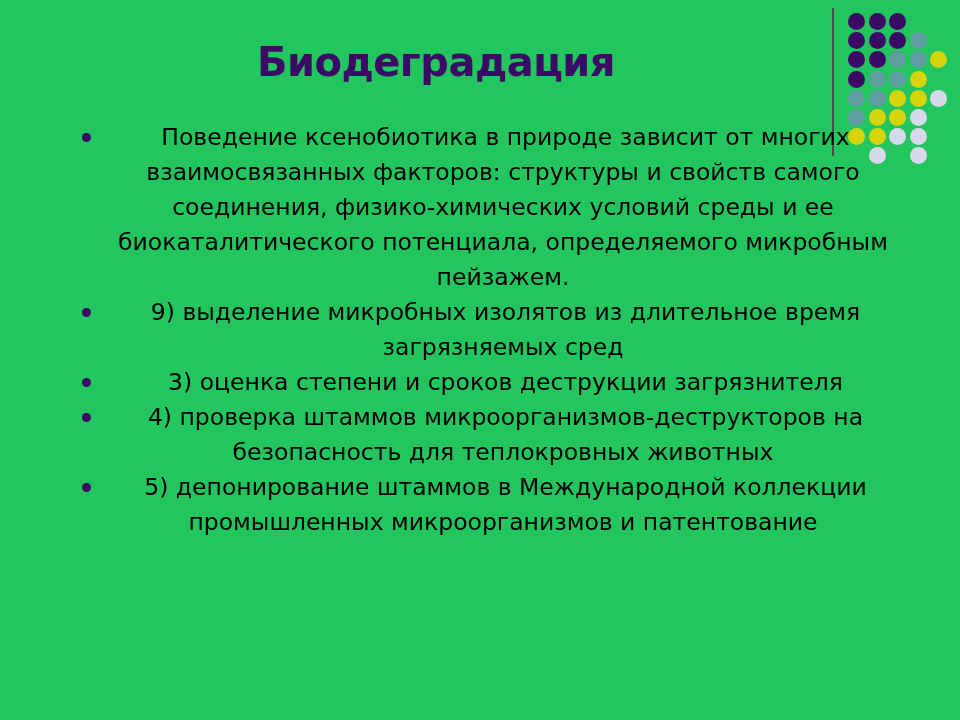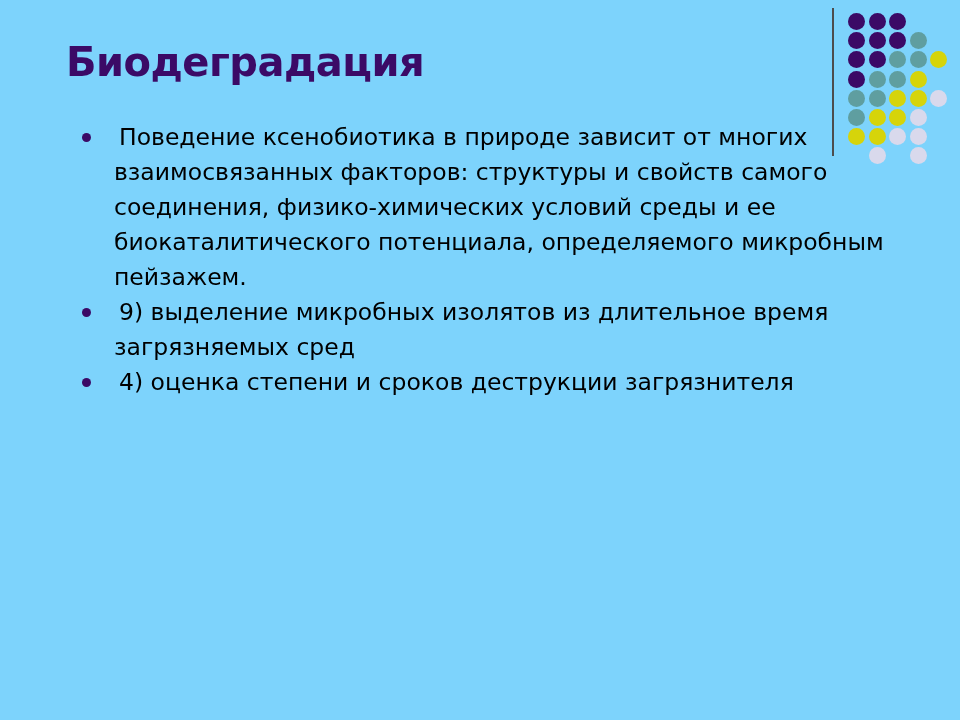--- a/index.html
+++ b/index.html
@@ -12,21 +12,22 @@
     height: 720px;
     overflow: hidden;
     font-family: "DejaVu Sans", sans-serif;
     position: relative;
   }
 
   #slide {
     position: relative;
     width: 960px;
     height: 720px;
-    background: #7dd3fc;
+    background: #22c55e;
+    text-align: center;
   }
 
   
   #deco {
     position: absolute;
     top: 0;
     left: 820px;
     width: 140px;
     height: 170px;
   }
@@ -147,17 +148,25 @@
       <div class="para">
         <span class="bulletdot" style="background: rgb(59, 10, 102);"></span>
         <span class="ptext">Поведение ксенобиотика в природе зависит от многих взаимосвязанных факторов: структуры и свойств самого соединения, физико-химических условий среды и ее биокаталитического потенциала, определяемого микробным пейзажем.</span>
       </div>
       <div class="para">
         <span class="bulletdot" style="background: rgb(59, 10, 102);"></span>
         <span class="ptext">9) выделение микробных изолятов из длительное время загрязняемых сред</span>
       </div>
       <div class="para">
         <span class="bulletdot" style="background: rgb(59, 10, 102);"></span>
-        <span class="ptext">4) оценка степени и сроков деструкции загрязнителя</span>
+        <span class="ptext">3) оценка степени и сроков деструкции загрязнителя</span>
+      </div>
+      <div class="para">
+        <span class="bulletdot" style="background: rgb(59, 10, 102);"></span>
+        <span class="ptext">4) проверка штаммов микроорганизмов-деструкторов на безопасность для теплокровных животных</span>
+      </div>
+      <div class="para">
+        <span class="bulletdot" style="background: rgb(59, 10, 102);"></span>
+        <span class="ptext">5) депонирование штаммов в Международной коллекции промышленных микроорганизмов и патентование</span>
       </div>
     </div>
 
 </div>
 
 </body></html>

